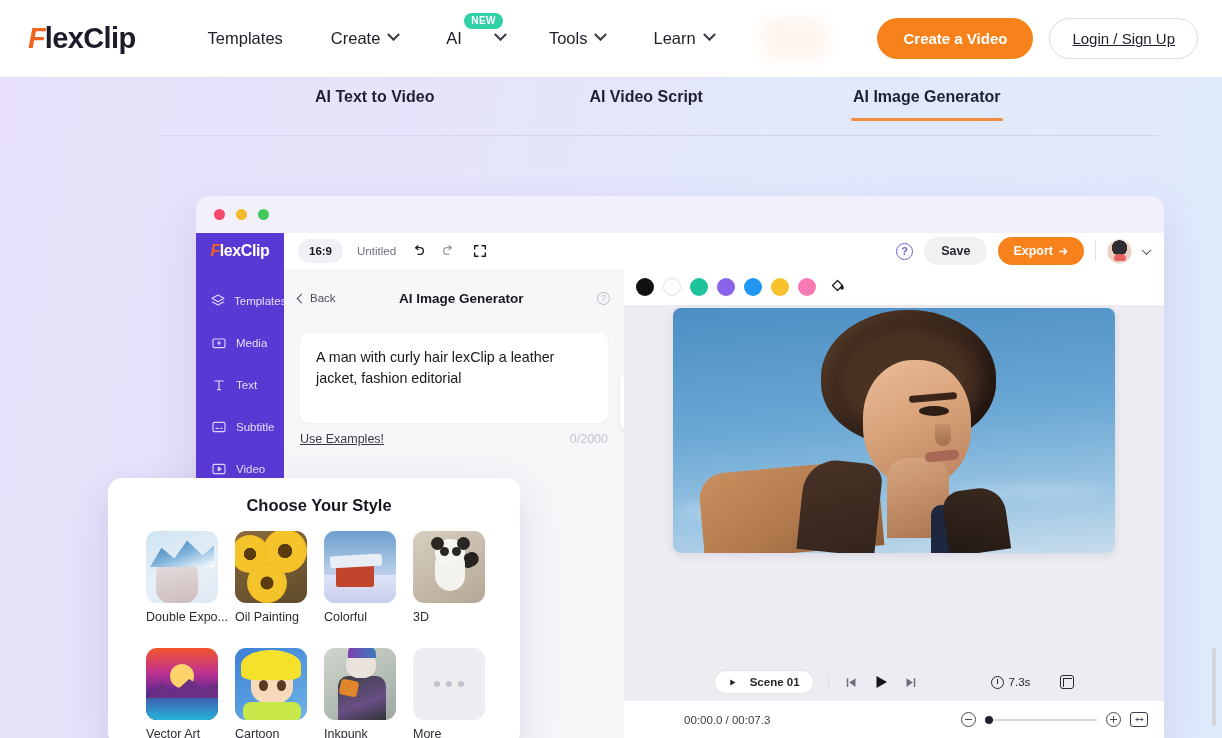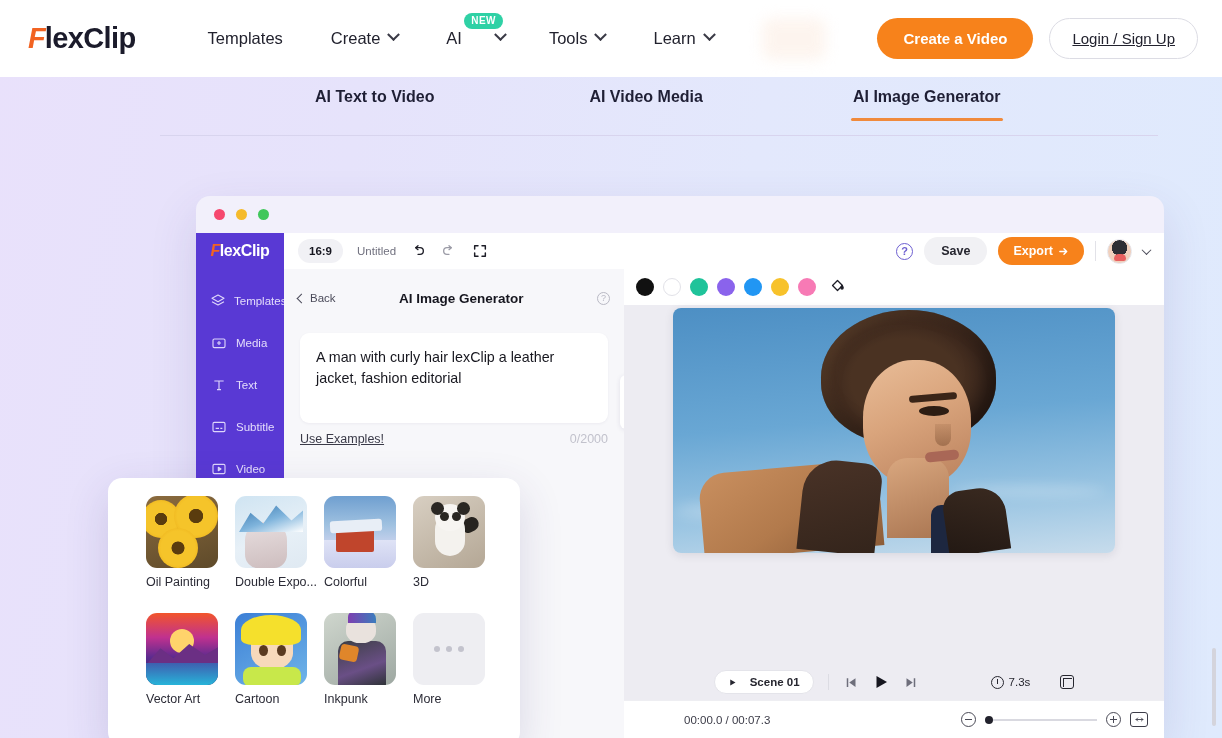--- a/index.html
+++ b/index.html
@@ -436,21 +436,21 @@
   </div>
 
   <div class="nav-right">
     <button class="btn-create">Create a Video</button>
     <button class="btn-login">Login / Sign Up</button>
   </div>
 </div>
 
 <div class="tabs">
   <div class="tab tab-0">AI Text to Video</div>
-  <div class="tab tab-1">AI Video Media</div>
+  <div class="tab tab-1">AI Video Script</div>
   <div class="tab tab-2 active">AI Image Generator</div>
 </div>
 
 <div class="editor">
 
   <div class="traffic">
     <span class="dot dot-r"></span>
     <span class="dot dot-y"></span>
     <span class="dot dot-g"></span>
   </div>
@@ -631,34 +631,35 @@
         </span>
       </div>
     </div>
   </div>
 </div>
 
 <div class="addbtn">+</div>
 <div class="scroll-v"></div>
 
 <div class="style-pop">
+  <div class="sp-title">Choose Your Style</div>
   <div class="sp-grid">
+
+    <div class="sp-cell">
+      <div class="sp-thumb t-double"></div>
+      <div class="sp-label">Double Expo...</div>
+    </div>
 
     <div class="sp-cell">
       <div class="sp-thumb t-oil">
           <i class="f1"></i>
           <i class="f2"></i>
           <i class="f3"></i>
         </div>
       <div class="sp-label">Oil Painting</div>
-    </div>
-
-    <div class="sp-cell">
-      <div class="sp-thumb t-double"></div>
-      <div class="sp-label">Double Expo...</div>
     </div>
 
     <div class="sp-cell">
       <div class="sp-thumb t-color">
           <i class="hill"></i>
           <i class="house"></i>
           <i class="roof"></i>
         </div>
       <div class="sp-label">Colorful</div>
     </div>

